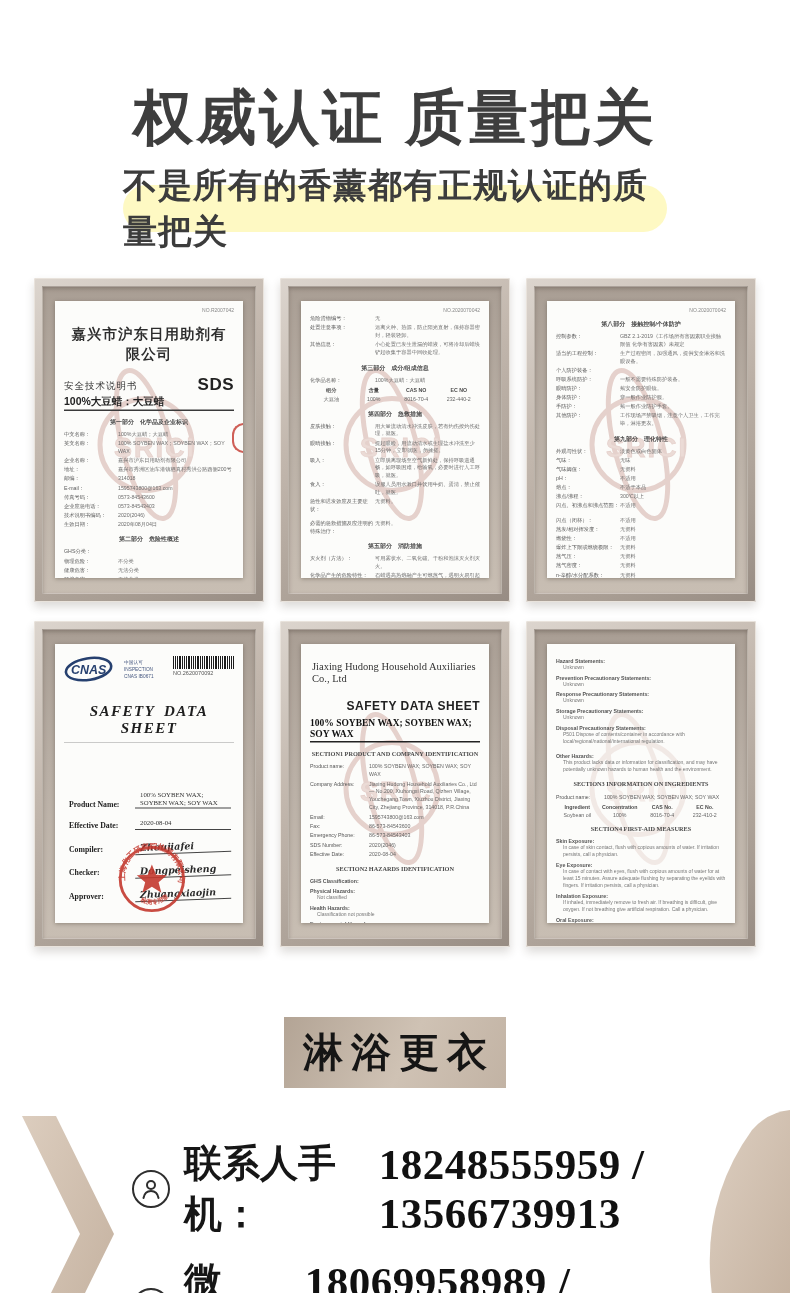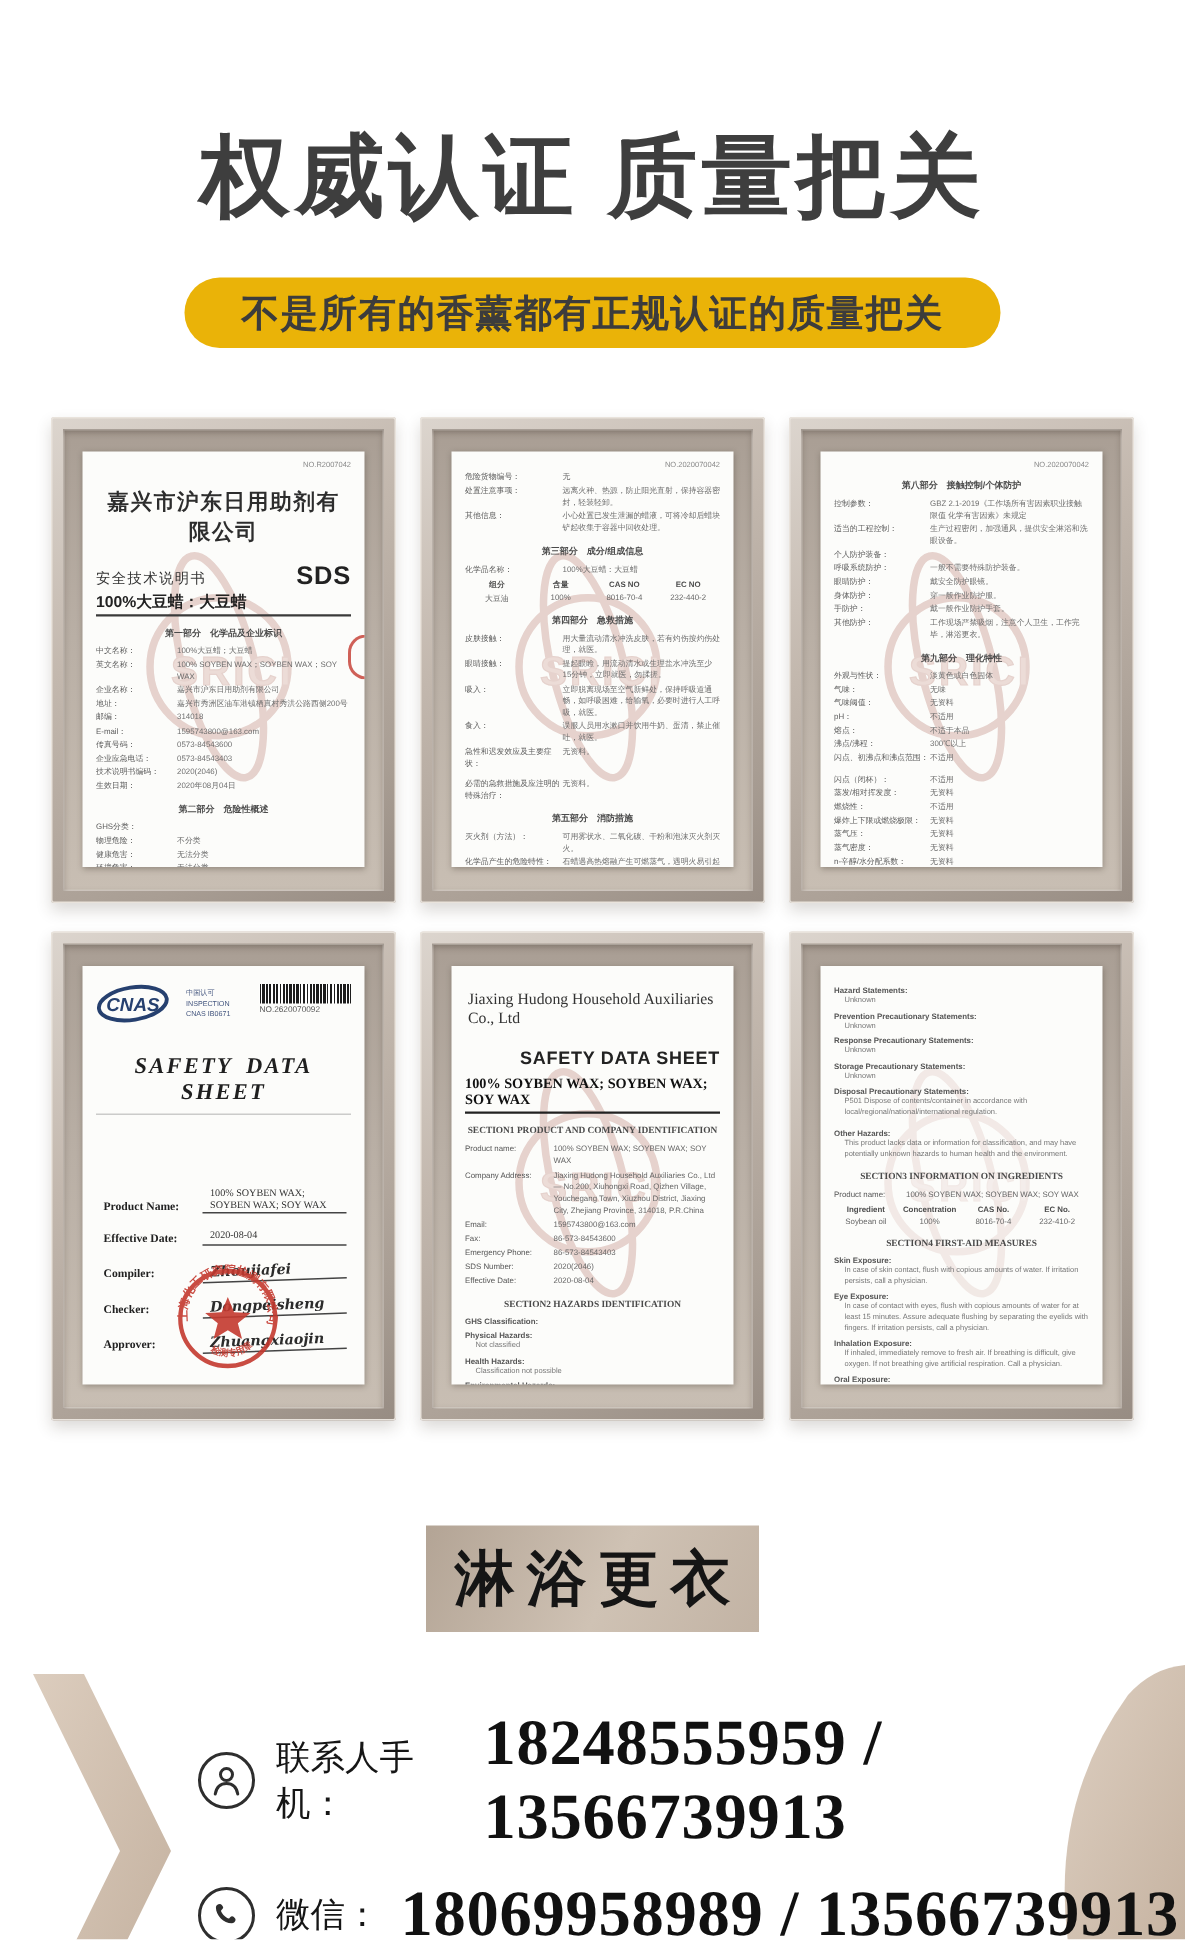--- a/index.html
+++ b/index.html
@@ -2,22 +2,22 @@
 <html><head>
 <meta charset="utf-8">
 <style>
   html,body{margin:0;padding:0;background:#ffffff;}
   .page{position:relative;width:790px;height:1293px;margin:0 auto;background:#fff;overflow:hidden;
         font-family:"Liberation Sans",sans-serif;}
 
   
   .title{margin-top:86px;text-align:center;font-size:60px;font-weight:800;color:#3e3e3e;
          letter-spacing:3px;line-height:1.05;}
-  .subtitle-pill{width:544px;height:47px;margin:36px auto 0;background:#eab308;border-radius:24px;
-         display:flex;align-items:center;justify-content:center;font-size:25px;font-weight:700;
+  .subtitle-pill{width:544px;height:47px;margin:36px auto 0;background:#fef9c3;border-radius:24px;
+         display:flex;align-items:center;justify-content:center;font-size:34px;font-weight:700;
          color:#3c3c3c;letter-spacing:1px;}
 
   
   .cert-grid{width:722px;margin:46px auto 0;display:grid;grid-template-columns:repeat(3,230px);
          grid-template-rows:324px 326px;gap:19px 16px;}
   .frame{background:linear-gradient(150deg,#dcd5ce 0%,#c3b8ae 38%,#a89d93 80%,#978c83 100%);
          padding:8px;border-radius:2px;box-shadow:0 5px 10px rgba(60,50,40,.18), inset 0 0 0 1px #e9e3dc;}
   .mat{height:100%;background:linear-gradient(180deg,#a99e94 0%,#b9afa5 45%,#c8beb3 100%);
          padding:15px 13px 16px;box-sizing:border-box;
          box-shadow:inset 0 2px 5px rgba(40,30,20,.35), inset 0 0 0 1px #d6cec6;}
@@ -85,21 +85,21 @@
   
   .contact-box{width:222px;height:71px;margin:70px auto 0;
          background:linear-gradient(115deg,#b3a495 0%,#cfc2b4 55%,#c2b3a4 100%);
          display:flex;align-items:center;justify-content:center;
          font-family:"Liberation Serif",serif;font-weight:700;font-size:40px;color:#151515;
          letter-spacing:8px;text-indent:8px;}
   .contact-lines{margin:50px 0 0 132px;display:flex;flex-direction:column;gap:16px;position:relative;z-index:3;}
   .contact-line{display:flex;align-items:center;gap:14px;}
   .cicon{width:38px;height:38px;border-radius:50%;border:2.5px solid #2e2e2e;display:flex;
          align-items:center;justify-content:center;flex:0 0 38px;box-sizing:border-box;}
-  .contact-label{font-size:23px;font-weight:400;color:#161616;}
+  .contact-label{font-size:38px;font-weight:700;color:#161616;}
   .contact-numbers{font-family:"Liberation Serif",serif;font-size:43px;font-weight:700;color:#111;letter-spacing:.5px;}
 
   
   .decor{position:absolute;z-index:1;}
   .decor-left{left:0;top:1116px;}
   .decor-right{right:0;top:1110px;}
 </style>
 </head>
 <body>
 

